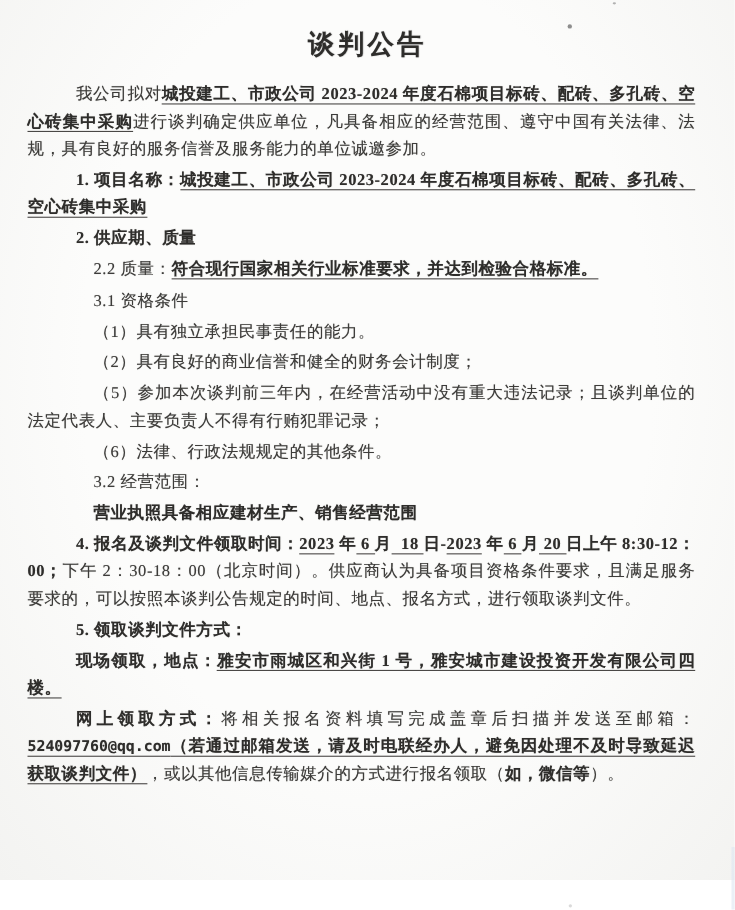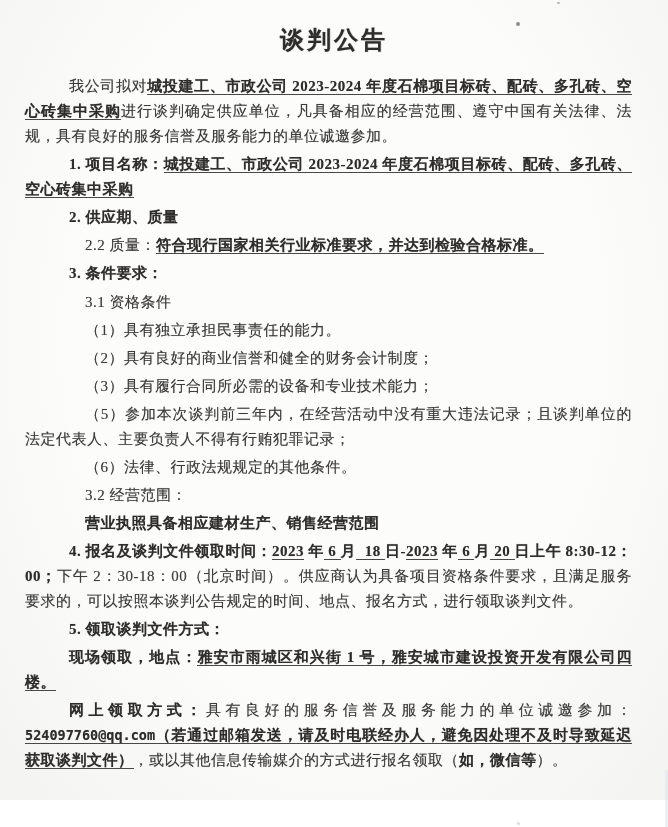--- a/index.html
+++ b/index.html
@@ -48,27 +48,25 @@
   <span class="speck speck-3"></span>
   <span class="edge-tint"></span>
 
   <h1 class="title">谈判公告</h1>
 
   <div class="doc-body">
       <p class="ind-a"><span>我公司拟对</span><span class="b u">城投建工、市政公司 2023-2024 年度石棉项目标砖、配砖、多孔砖、空心砖集中采购</span><span>进行谈判确定供应单位，凡具备相应的经营范围、遵守中国有关法律、法规，具有良好的服务信誉及服务能力的单位诚邀参加。</span></p>
       <p class="ind-a"><span class="b">1. 项目名称：</span><span class="b u">城投建工、市政公司 2023-2024 年度石棉项目标砖、配砖、多孔砖、空心砖集中采购</span></p>
       <p class="ind-a"><span class="b">2. 供应期、质量</span></p>
       <p class="ind-b"><span>2.2 质量：</span><span class="b u">符合现行国家相关行业标准要求，并达到检验合格标准。</span></p>
-      <p class="ind-a"><span class="b">3. 条件要求：</span></p>
       <p class="ind-b gap"><span>3.1 资格条件</span></p>
       <p class="ind-b"><span>（1）具有独立承担民事责任的能力。</span></p>
       <p class="ind-b"><span>（2）具有良好的商业信誉和健全的财务会计制度；</span></p>
-      <p class="ind-b"><span>（3）具有履行合同所必需的设备和专业技术能力；</span></p>
       <p class="ind-b"><span>（5）参加本次谈判前三年内，在经营活动中没有重大违法记录；且谈判单位的法定代表人、主要负责人不得有行贿犯罪记录；</span></p>
       <p class="ind-b"><span>（6）法律、行政法规规定的其他条件。</span></p>
       <p class="ind-b"><span>3.2 经营范围：</span></p>
       <p class="ind-b"><span class="b">营业执照具备相应建材生产、销售经营范围</span></p>
       <p class="ind-a"><span class="b">4. 报名及谈判文件领取时间：</span><span class="b u">2023</span><span class="b"> 年</span><span class="b u"> 6 </span><span class="b">月</span><span class="b u">&nbsp;&nbsp;18 </span><span class="b">日-</span><span class="b u">2023</span><span class="b"> 年</span><span class="b u"> 6 </span><span class="b">月</span><span class="b u"> 20 </span><span class="b">日上午 8:30-12：00；</span><span>下午 2：30-18：00（北京时间）。供应商认为具备项目资格条件要求，且满足服务要求的，可以按照本谈判公告规定的时间、地点、报名方式，进行领取谈判文件。</span></p>
       <p class="ind-a"><span class="b">5. 领取谈判文件方式：</span></p>
       <p class="ind-a"><span class="b">现场领取，地点：</span><span class="b u">雅安市雨城区和兴街 1 号，雅安城市建设投资开发有限公司四楼。</span></p>
-      <p class="ind-a"><span class="b">网上领取方式：</span><span>具有良好的服务信誉及服务能力的单位诚邀参加：</span><span class="b u mono">524097760@qq.com</span><span class="b u">（若通过邮箱发送，请及时电联经办人，避免因处理不及时导致延迟获取谈判文件）</span><span>，或以其他信息传输媒介的方式进行报名领取（</span><span class="b">如，微信等</span><span>）。</span></p>
+      <p class="ind-a"><span class="b">网上领取方式：</span><span>将相关报名资料填写完成盖章后扫描并发送至邮箱：</span><span class="b u mono">524097760@qq.com</span><span class="b u">（若通过邮箱发送，请及时电联经办人，避免因处理不及时导致延迟获取谈判文件）</span><span>，或以其他信息传输媒介的方式进行报名领取（</span><span class="b">如，微信等</span><span>）。</span></p>
     </div>
 </div>
 
 </body></html>

